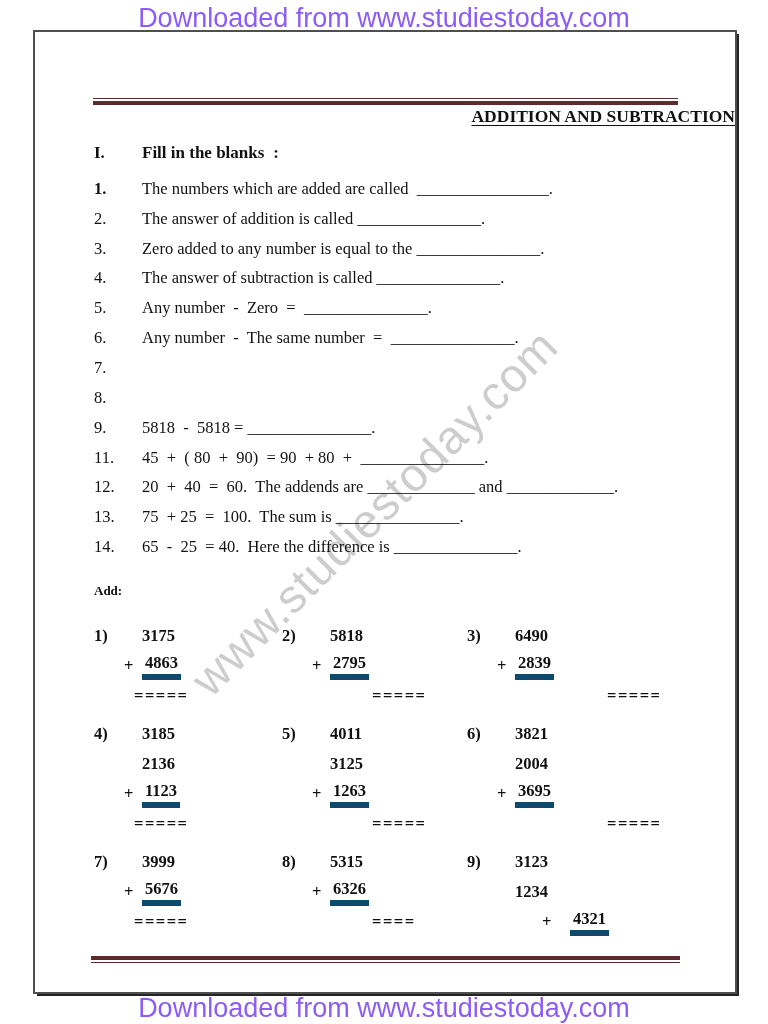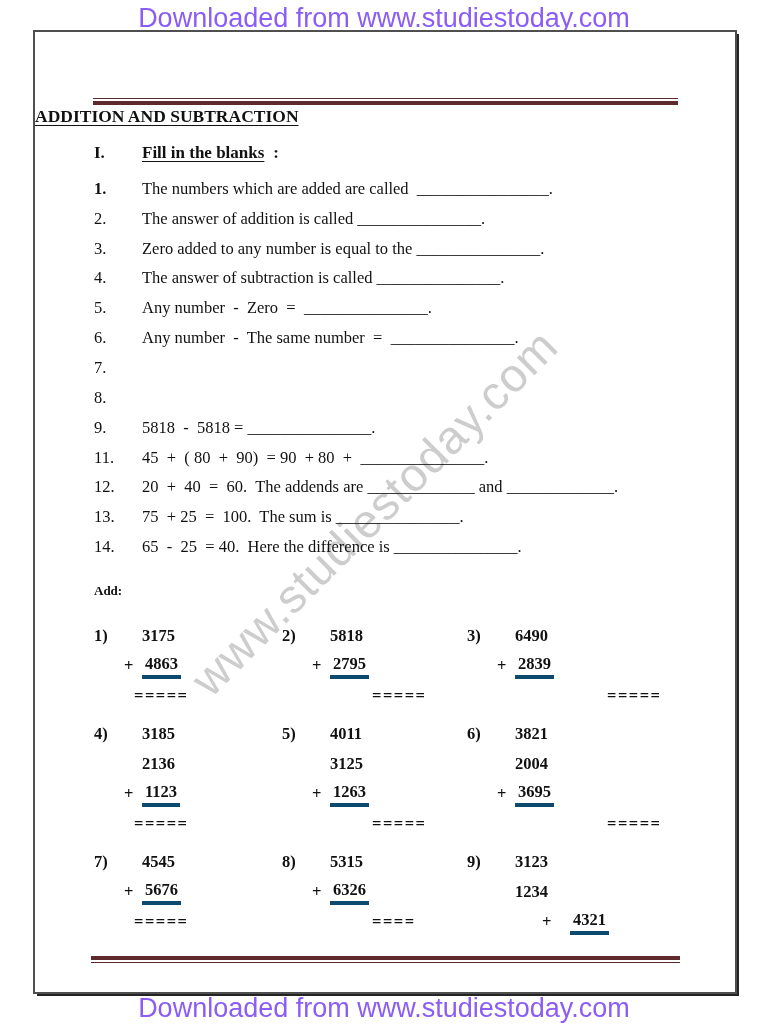--- a/index.html
+++ b/index.html
@@ -25,51 +25,51 @@
     font-family:"Liberation Sans", sans-serif;font-size:47px;
     color:#cdcdcd;letter-spacing:1px;white-space:nowrap;pointer-events:none;
   }
   .rule{position:absolute;left:58px;width:585px;}
   .rule .thin{height:1px;background:#5e2a2b;}
   .rule .thick{height:4px;background:#5e2a2b;}
   .rule .gap{height:2px;}
   .rule-top{top:66px;}
   .rule-bottom{top:924px;left:56px;width:589px;}
   .title{
-    position:absolute;top:74px;left:0;width:100%;text-align:left;
+    position:absolute;top:74px;left:0;width:100%;text-align:right;
     font-size:17.5px;font-weight:bold;
     text-decoration:underline;text-underline-offset:3px;
   }
   .section-head{
     position:absolute;top:111px;left:0;right:0;display:flex;
     padding-left:59px;font-size:17px;font-weight:bold;align-items:baseline;
   }
   .section-head .numeral{width:48px;}
-  .section-head .shead{text-decoration:underline;text-underline-offset:3px;}
+  .section-head .shead{text-underline-offset:3px;}
   .section-head .colon{margin-left:9px;}
   .fill-list{position:absolute;top:142px;left:0;right:0;}
   .frow{display:flex;align-items:center;height:29.85px;padding-left:59px;font-size:16.5px;}
   .fnum{width:48px;flex:0 0 48px;}
   .fnum.b{font-weight:bold;}
   .ftext{white-space:pre-wrap;text-align:right;}
   .add-head{
     position:absolute;top:551px;left:59px;font-size:13px;font-weight:bold;
     text-underline-offset:3px;
   }
   .add-grid{
     position:absolute;top:589px;left:59px;
     display:grid;grid-template-columns:188px 185px 210px;row-gap:8px;
   }
   .prob{font-weight:bold;font-size:16.5px;}
   .prow{display:flex;align-items:center;height:30px;}
   .plabel{width:48px;flex:0 0 48px;}
   .pmid{margin-left:48px;text-align:center;}
   .pplus{margin-left:30px;width:18px;flex:0 0 18px;}
   .p9plus{margin-left:75px;width:28px;flex:0 0 28px;}
-  .paddend{border-bottom:4px solid #0c4a6e;padding:0 3px 1px 3px;}
+  .paddend{border-bottom:6px solid #0c4a6e;padding:0 3px 1px 3px;}
   .peq{letter-spacing:1.5px;}
   .c1 .peq{margin-left:40px;}
   .c2 .peq{margin-left:90px;}
   .c3 .peq{margin-left:140px;}
 </style>
 </head>
 <body>
 
 <div class="banner top">Downloaded from www.studiestoday.com</div>
 
@@ -237,21 +237,21 @@
           <span class="pnum paddend">3695</span>
         </div>
       <div class="prow">
           <span class="peq">=====</span>
         </div>
     </div>
 
     <div class="prob c1">
       <div class="prow">
           <span class="plabel">7)</span>
-          <span class="pnum">4545</span>
+          <span class="pnum">3999</span>
         </div>
       <div class="prow">
           <span class="pplus">+</span>
           <span class="pnum paddend">5676</span>
         </div>
       <div class="prow">
           <span class="peq">=====</span>
         </div>
     </div>
 

